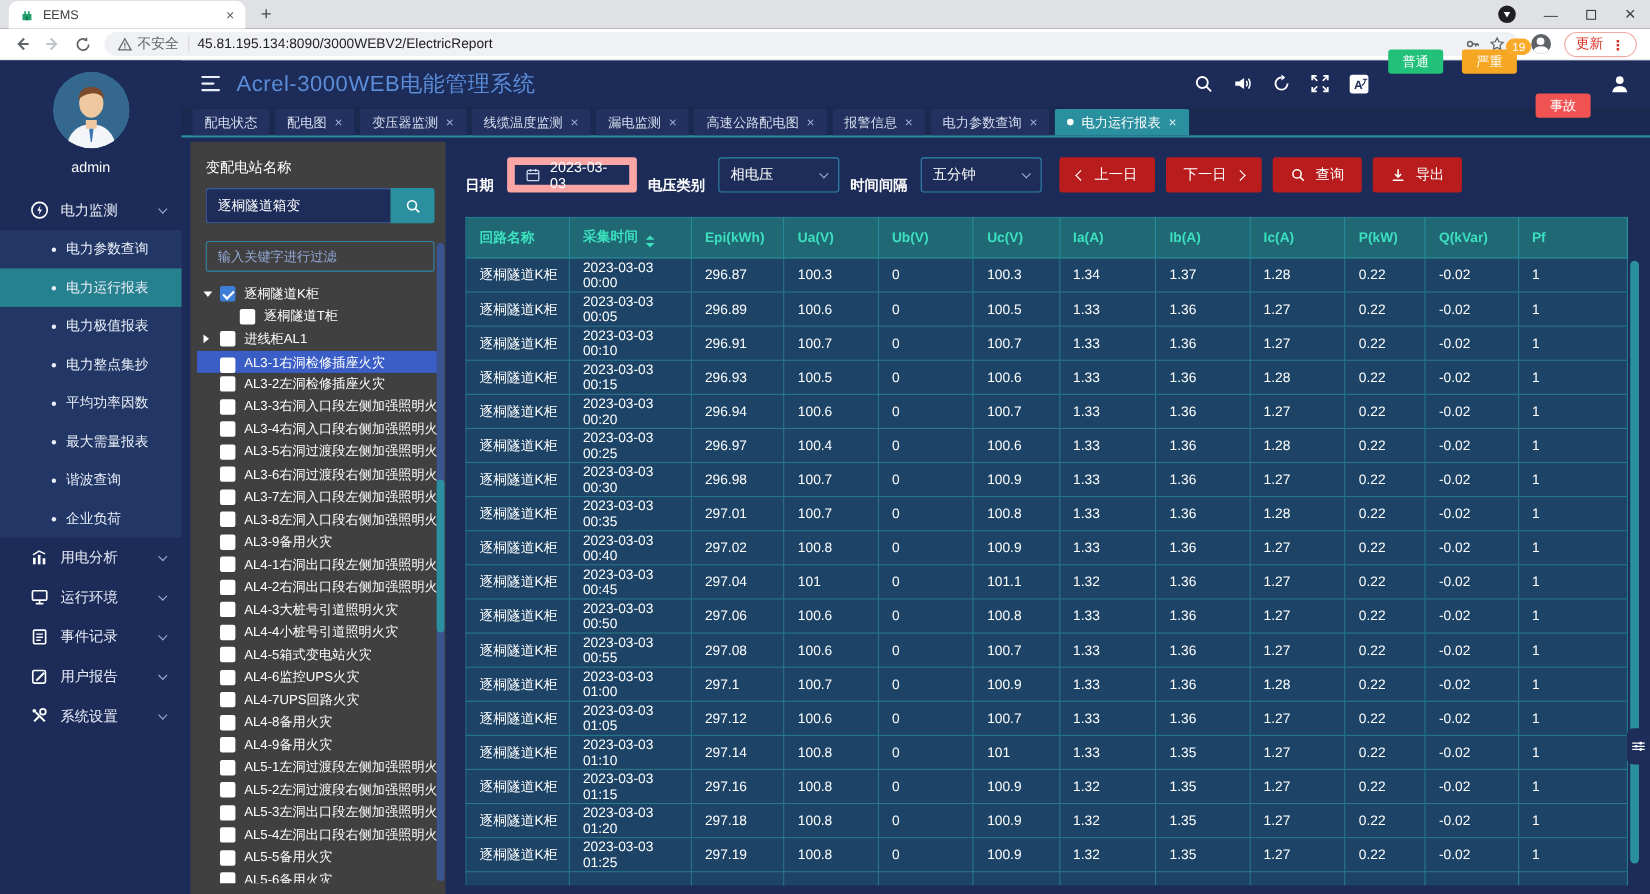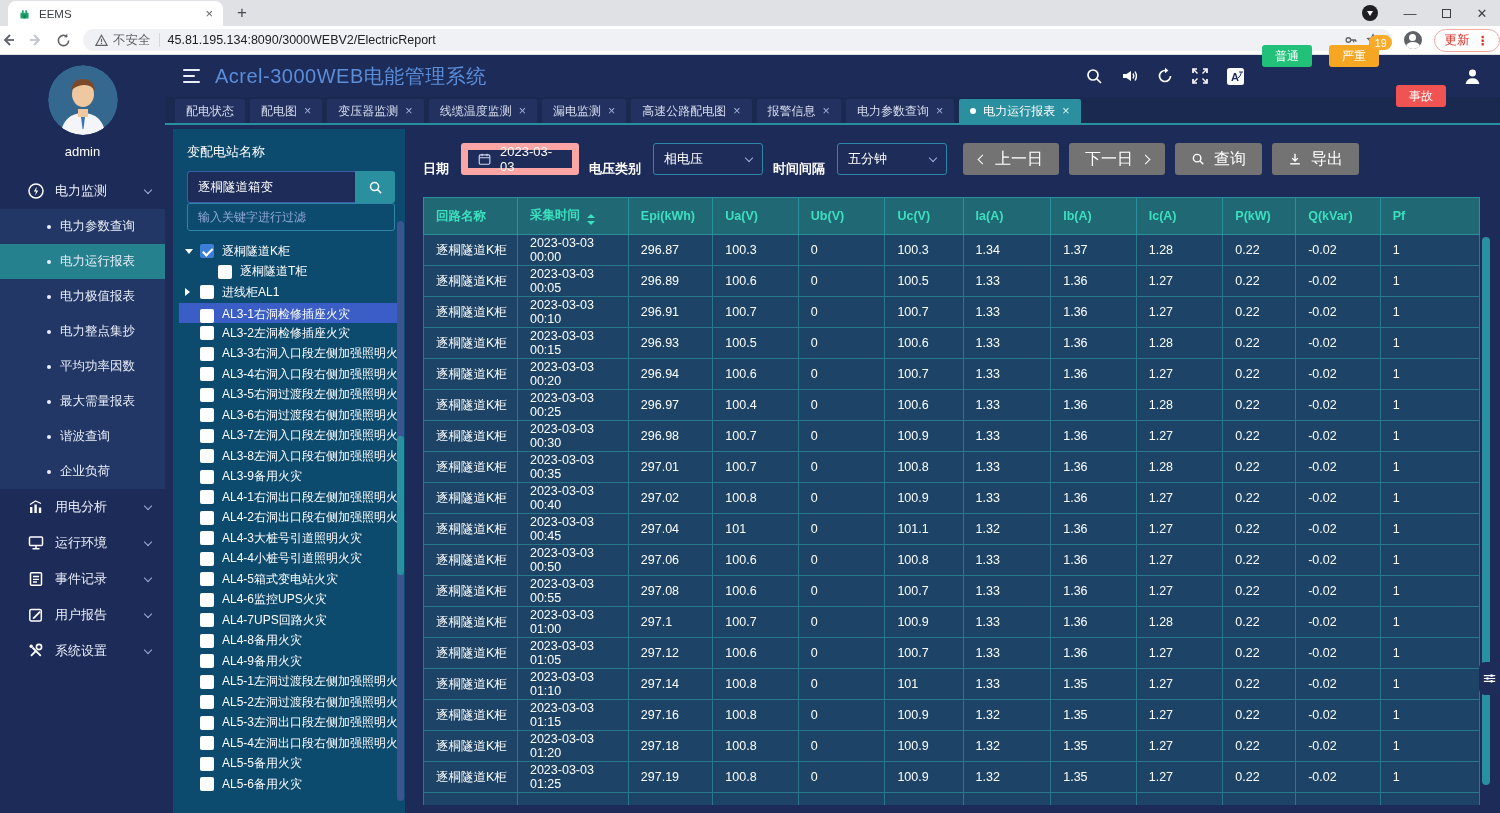--- a/index.html
+++ b/index.html
@@ -11,21 +11,21 @@
   .bc-tabstrip { height:26px; background:#dfe1e5; display:flex; align-items:flex-end; padding-left:8px; position:relative; flex-shrink:0;}
   .bc-tab { width:215px; height:25px; background:#fff; border-radius:8px 8px 0 0; display:flex; align-items:center; gap:8px; padding:0 10px; }
   .bc-tab-title { font-size:11.5px; color:#3c4043; flex:1; }
   .bc-close { color:#5f6368; font-size:13px; line-height:1; }
   .bc-newtab { font-size:17px; color:#474b50; margin:0 0 3px 14px; }
   .bc-win { position:absolute; right:0; top:0; height:26px; display:flex; align-items:center; }
   .wc { width:36px; text-align:center; color:#3c4043; font-size:13px; }
   .wc-dl { width:16px; height:16px; border-radius:50%; background:#1f1f24; display:flex; align-items:center; justify-content:center; margin-right:14px; }
   .wc-dl i { width:0; height:0; border-left:3.5px solid transparent; border-right:3.5px solid transparent; border-top:5px solid #fff; }
   .wc-box { display:inline-block; width:9px; height:9px; border:1.3px solid #3c4043; }
-  .bc-toolbar { height:29px; background:#fff; display:flex; align-items:center; gap:12px; padding:0 0; flex-shrink:0; border-bottom:1px solid #dcdee1;}
+  .bc-toolbar { height:29px; background:#fff; display:flex; align-items:center; gap:12px; padding:0 12px; flex-shrink:0; border-bottom:1px solid #dcdee1;}
   .nav-ic { display:flex; }
   .omnibox { flex:1; height:22px; background:#f0f1f4; border-radius:12px; display:flex; align-items:center; gap:8px; padding:0 12px; font-size:12.5px; color:#202124; }
   .omni-warn { display:flex; align-items:center; gap:5px; color:#5f6368; }
   .omni-sep { width:1px; height:14px; background:#d4d6da; }
   .omni-url { flex:1; color:#202124; }
   .update-pill { display:flex; align-items:center; gap:7px; border:1.5px solid #f1a9a3; border-radius:13px; padding:2px 10px; color:#d93025; font-size:12.5px; }
   .dots { color:#d93025; font-weight:bold; letter-spacing:0; }
   .bc-avatar { width:18px; height:18px; border-radius:50%; background:#5f6368; position:relative; overflow:hidden;}
   .bc-avatar::before{content:'';position:absolute;left:5.5px;top:3px;width:7px;height:7px;border-radius:50%;background:#fff;}
   .bc-avatar::after{content:'';position:absolute;left:2px;top:11px;width:14px;height:9px;border-radius:50%;background:#fff;}
@@ -64,26 +64,26 @@
   .wtabs { height:28px; display:flex; align-items:flex-end; padding:0 23px 0 10px; gap:5px; background:#1a2950; border-bottom:2px solid #2a8f9e; flex-shrink:0;}
   .wtab { height:24px; background:#22315f; color:#d7deef; font-size:12px; display:flex; align-items:center; padding:0 11px; gap:7px; cursor:pointer; border-radius:2px 2px 0 0;}
   .wtab.active { background:#2a8f9e; color:#fff; }
   .wtab .dot { width:6px; height:6px; border-radius:50%; background:#fff; }
   .wtab .x { font-size:12.5px; color:#9fb0d8; line-height:1;}
   .wtab.active .x { color:#dff2f4; }
 
   .content { flex:1; display:flex; min-height:0; padding:4px 0 0 8px; }
 
   
-  .tree-panel { width:232px; background:#0c4a6e; padding:14px 10px 10px 14px; position:relative; flex-shrink:0; display:flex; flex-direction:column; }
+  .tree-panel { width:232px; background:#404040; padding:14px 10px 10px 14px; position:relative; flex-shrink:0; display:flex; flex-direction:column; }
   .tp-title { color:#fff; font-size:13px; margin-bottom:10px; }
   .tp-search { display:flex; height:32px; flex-shrink:0;justify-content:flex-end;}
   .tp-search input { flex:1; min-width:0; background:#1d2c58; border:1px solid #3c5ca8; border-right:none; color:#fff; font-size:12.5px; padding:0 10px; border-radius:3px 0 0 3px; outline:none; }
   .tp-search-btn { width:40px; background:#2a8f9e; border:none; border-radius:0 3px 3px 0; display:flex; align-items:center; justify-content:center; cursor:pointer;}
-  .tp-filter { margin-top:0; flex-shrink:0;}
+  .tp-filter { margin-top:16px; flex-shrink:0;}
   .tp-filter input { width:100%; height:28px; background:transparent; border:1px solid #2f86a8; border-radius:3px; color:#cdd9f0; font-size:12px; padding:0 10px; outline:none; }
   .tp-filter input::placeholder { color:#93a8d6; }
   .tree { margin-top:10px; flex:1; overflow:hidden; margin-left:-8px; margin-right:-4px;}
   .tree-row { height:20.5px; display:flex; align-items:center; color:#fff; font-size:12px; padding-left:6px; white-space:nowrap; cursor:pointer; overflow:hidden;}
   .tree-row.selected { background:#3a5ec6;align-items:flex-end; }
   .tree-row.lvl1 { padding-left:24px; }
   .arrow { width:15px; flex-shrink:0; display:flex; align-items:center; }
   .tri-down { width:0; height:0; border-left:4.5px solid transparent; border-right:4.5px solid transparent; border-top:5.5px solid #fff; }
   .tri-right { width:0; height:0; border-top:4.5px solid transparent; border-bottom:4.5px solid transparent; border-left:5.5px solid #fff; }
   .cb { width:14px; height:14px; border-radius:2px; background:#fff; margin-right:8px; flex-shrink:0; position:relative; }
@@ -92,21 +92,21 @@
   .tp-scroll { position:absolute; right:1px; top:92px; bottom:12px; width:7px; background:#3a558f; border-radius:4px;}
   .tp-thumb { position:absolute; top:37%; height:24%; width:7px; border-radius:4px; background:#2a8f9e; }
 
   
   .main { flex:1; min-width:0; padding:14px 10px 8px 18px; display:flex; flex-direction:column; position:relative; }
   .filter-row { display:flex; align-items:center; height:32px; gap:10px; color:#fff; font-size:13px; flex-shrink:0;}
   .f-label { font-weight:bold; margin-right:2px;margin-top:19px; }
   .date-box { width:118px; height:32px; border:7px solid #fca5a5; border-radius:3px; background:#1d2c58; display:flex; align-items:center; gap:9px; padding:0 10px; color:#fff; cursor:pointer; }
   .select-box { width:110px; height:32px; border:1px solid #2f86a8; border-radius:3px; background:#1d2c58; display:flex; align-items:center; justify-content:space-between; padding:0 10px; color:#fff; cursor:pointer; }
   .schev { width:6px; height:6px; border-right:1.5px solid #9fb0d8; border-bottom:1.5px solid #9fb0d8; transform:rotate(45deg); margin-top:-3px; }
-  .btn { height:32px; background:#737373; color:#fff; border:none; border-radius:3px; font-size:16px; display:flex; align-items:center; gap:9px; padding:0 16px; cursor:pointer; }
+  .btn { height:32px; background:#b91c1c; color:#fff; border:none; border-radius:3px; font-size:13px; display:flex; align-items:center; gap:9px; padding:0 16px; cursor:pointer; }
   .btn .bchev-l { width:7px; height:7px; border-left:1.8px solid #fff; border-bottom:1.8px solid #fff; transform:rotate(45deg); }
   .btn .bchev-r { width:7px; height:7px; border-right:1.8px solid #fff; border-top:1.8px solid #fff; transform:rotate(45deg); }
   .btn.prev { margin-left:6px; }
 
   .table-wrap { margin-top:22px; flex:1; overflow:hidden; position:relative; padding-right:10px; }
   table { width:100%; border-collapse:collapse; table-layout:fixed; }
   th { background:#206874; color:#3ce0bf; font-size:12.5px; font-weight:bold; text-align:left; padding:0 0 0 12px; height:37px; border:1px solid #2a8f9e; }
   td { background:#1d4466; color:#fff; font-size:12.5px; height:31px; padding:0 0 0 12px; border:1px solid #27798a; }
   .sort { display:inline-flex; flex-direction:column; gap:2.5px; margin-left:7px; vertical-align:1px;}
   .sort i.asc { width:0; height:0; border-left:4px solid transparent; border-right:4px solid transparent; border-bottom:4.5px solid #3ce0bf; }

